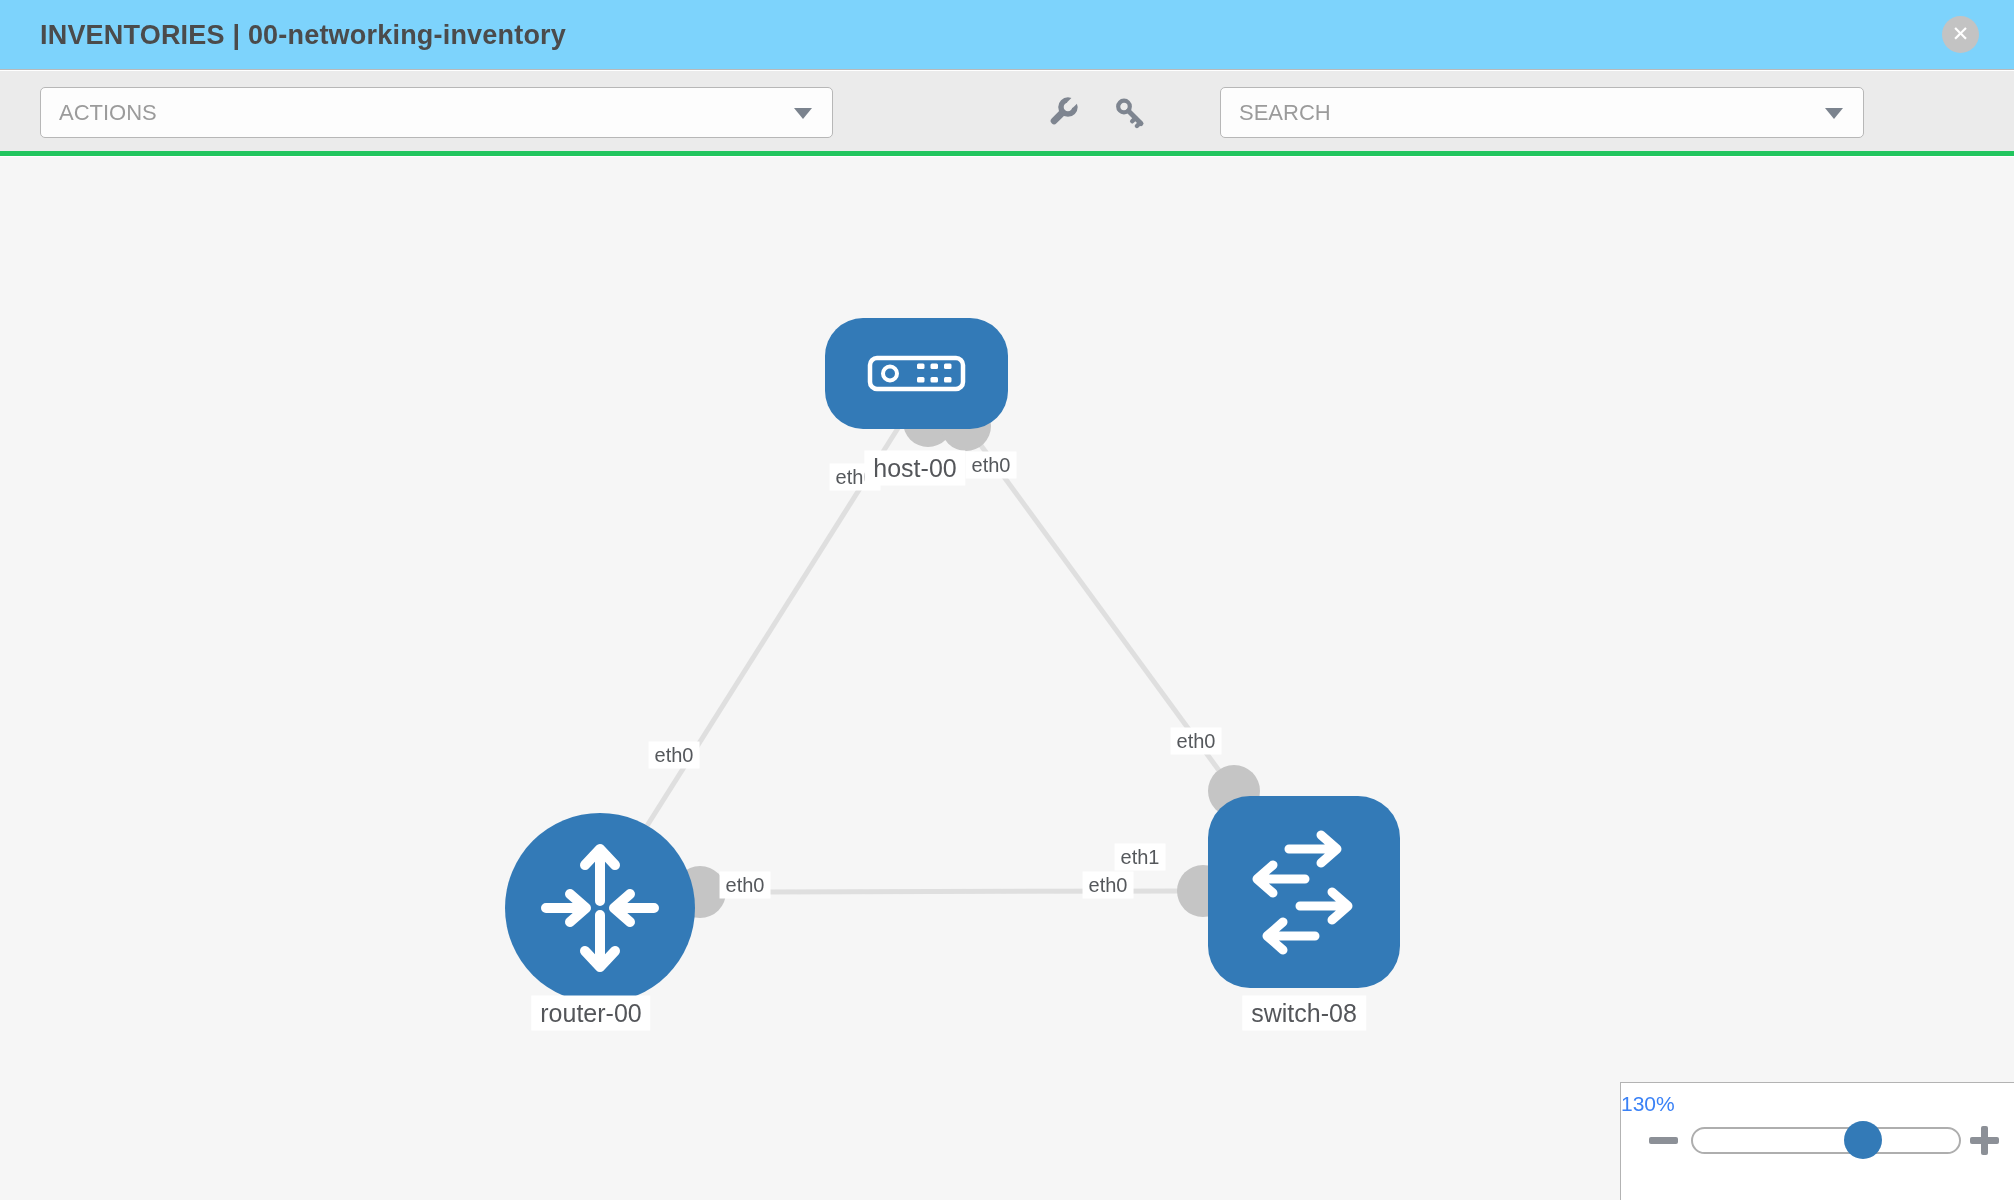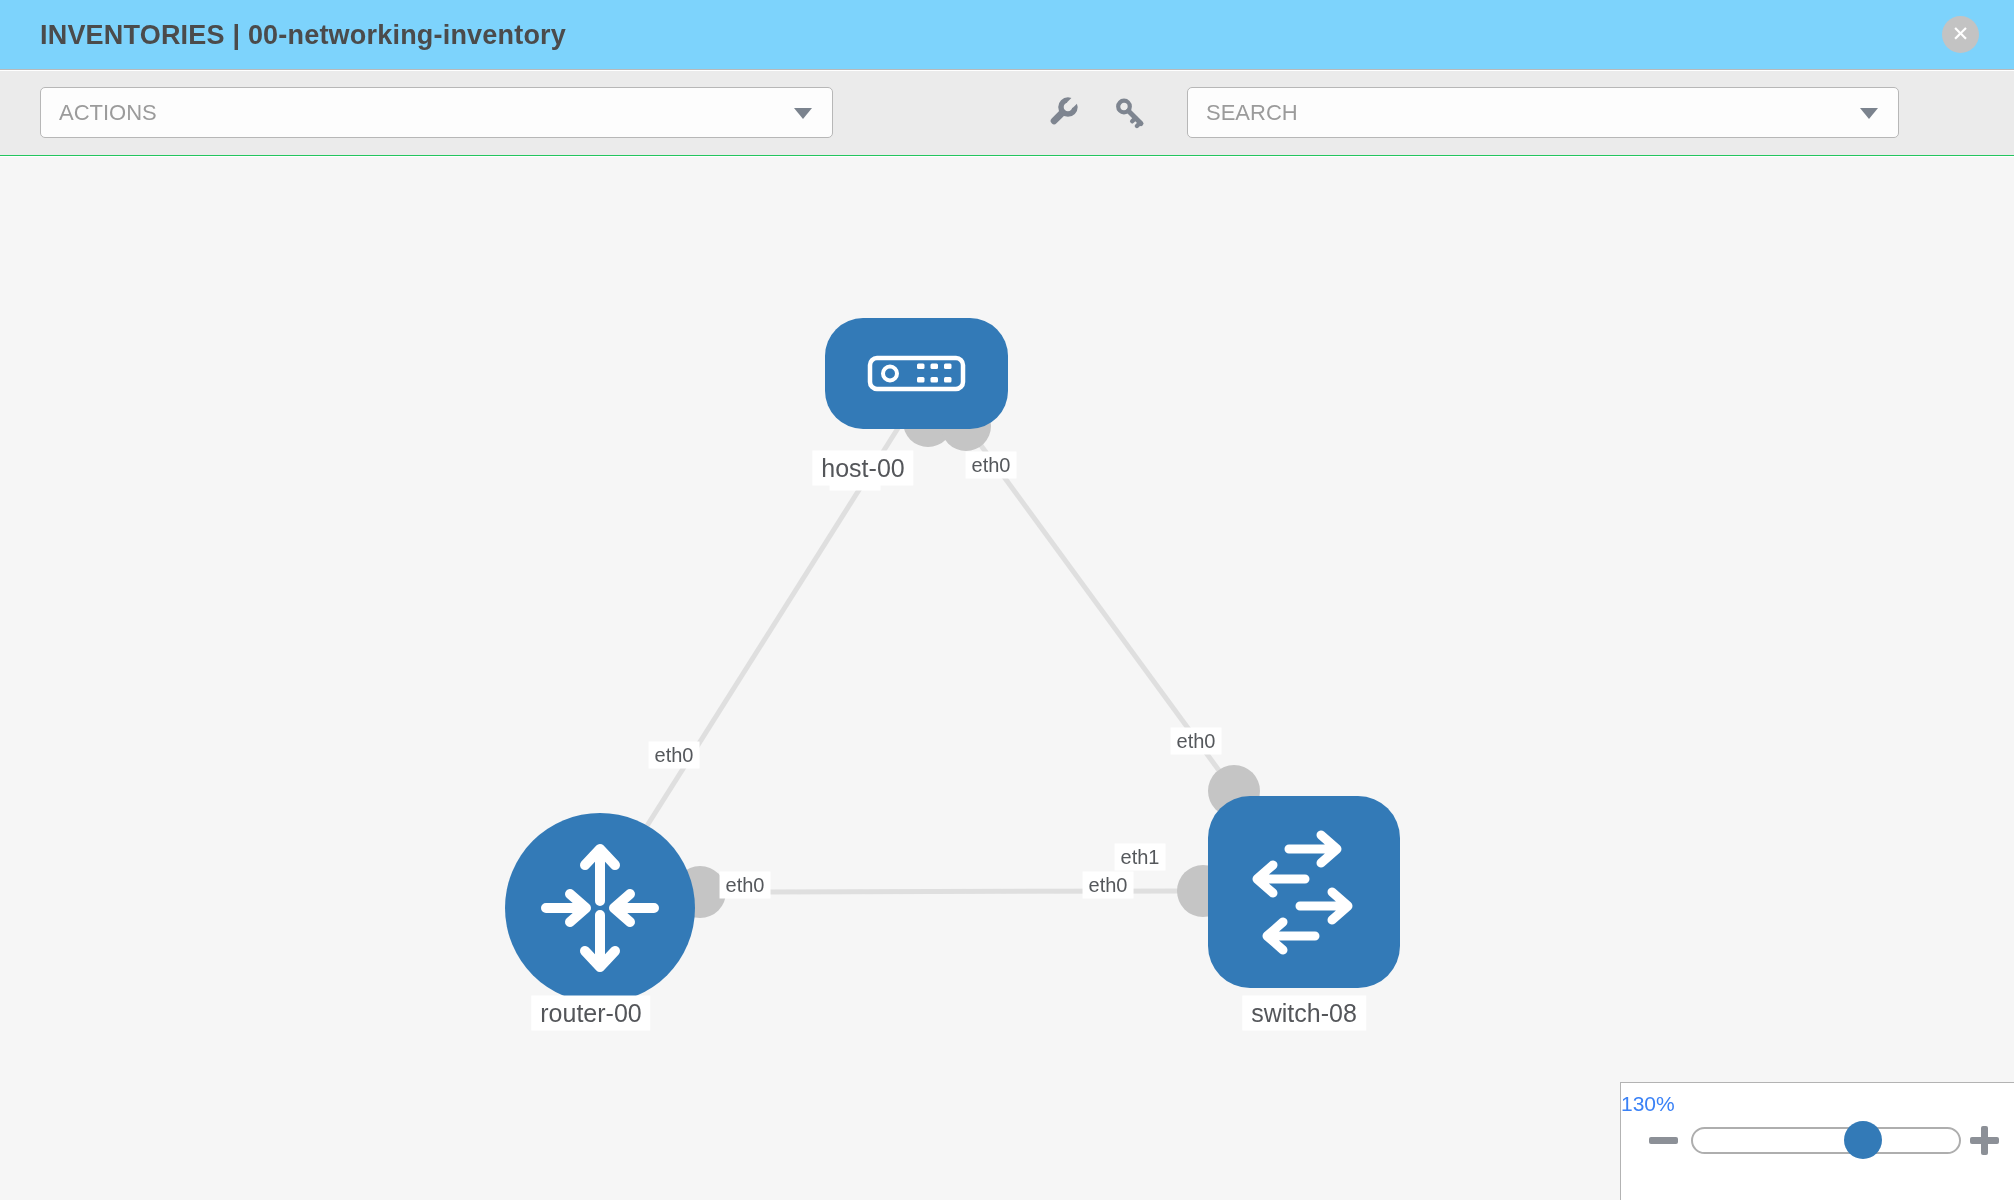--- a/index.html
+++ b/index.html
@@ -5,26 +5,26 @@
   * { margin:0; padding:0; box-sizing:border-box; }
   html,body { width:2014px; height:1200px; overflow:hidden; font-family:"Liberation Sans",sans-serif; background:#fff; }
   .app { position:relative; width:2014px; height:1200px; }
 
   
   .header { position:absolute; left:0; top:0; width:2014px; height:70px; background:#7dd3fc; border-bottom:1px solid #b9b9b9; }
   .page-title { position:absolute; left:40px; top:0; line-height:70px; font-size:27px; font-weight:bold; color:#4b4b4b; letter-spacing:0.2px; }
   .close-btn { position:absolute; left:1942px; top:16px; width:37px; height:37px; border:none; border-radius:50%; background:#c3c3c3; color:#ffffff; font-size:21px; font-weight:bold; line-height:37px; text-align:center; cursor:pointer; font-family:"DejaVu Sans",sans-serif; }
 
   
-  .toolbar { position:absolute; left:0; top:71px; width:2014px; height:85px; background:#ebebeb; border-bottom:1px solid #22c55e;text-align:center; }
+  .toolbar { position:absolute; left:0; top:71px; width:2014px; height:85px; background:#ebebeb; border-bottom:5px solid #22c55e;text-align:center; }
   .dropdown { position:absolute; top:16px; height:51px; background:#fdfdfd; border:1px solid #b7b7b7; border-radius:5px; }
   .dd-label { position:absolute; left:18px; top:0; line-height:49px; font-size:22px; color:#9b9b9b; }
   .chevron { position:absolute; right:20px; top:20px; width:0; height:0; border-left:9px solid transparent; border-right:9px solid transparent; border-top:11px solid #7b838e; }
   .dd-actions { left:40px; width:793px; }
-  .dd-search { left:1187px; width:712px; }
+  .dd-search { left:1220px; width:644px; }
   .tool { position:absolute; top:24px; width:38px; height:38px; cursor:pointer; }
   .tool-wrench { left:1044px; }
   .tool-key { left:1112px; }
 
   
   .canvas { position:absolute; left:0; top:157px; width:2014px; height:1043px; background:#f6f6f6; }
   .topo-svg { position:absolute; left:0; top:0; z-index:1; }
   .elabel { position:absolute; z-index:3; transform:translate(-50%,-50%); background:#ffffff; color:#55585c; font-size:20px; padding:2px 6px; white-space:nowrap; }
   .nlabel { position:absolute; z-index:4; transform:translate(-50%,-50%); background:#ffffff; color:#54565a; font-size:25px; padding:3px 9px; white-space:nowrap; }
 
@@ -127,21 +127,21 @@
     </svg>
 
     <div class="elabel" style="left:855px; top:320px;">eth0</div>
     <div class="elabel" style="left:991px; top:308px;">eth0</div>
     <div class="elabel" style="left:674px; top:598px;">eth0</div>
     <div class="elabel" style="left:1196px; top:584px;">eth0</div>
     <div class="elabel" style="left:745px; top:728px;">eth0</div>
     <div class="elabel" style="left:1108px; top:728px;">eth0</div>
     <div class="elabel" style="left:1140px; top:700px;">eth1</div>
 
-    <div class="nlabel" style="left:863px; top:311px;">host-00</div>
+    <div class="nlabel" style="left:915px; top:311px;">host-00</div>
     <div class="nlabel" style="left:591px; top:856px;text-align:right;">router-00</div>
     <div class="nlabel" style="left:1304px; top:856px;">switch-08</div>
   </div>
 
   <div class="zoom-panel">
     <div class="zoom-level">130%</div>
     <div class="zoom-minus"></div>
     <div class="slider-track">
       <div class="slider-thumb"></div>
     </div>

